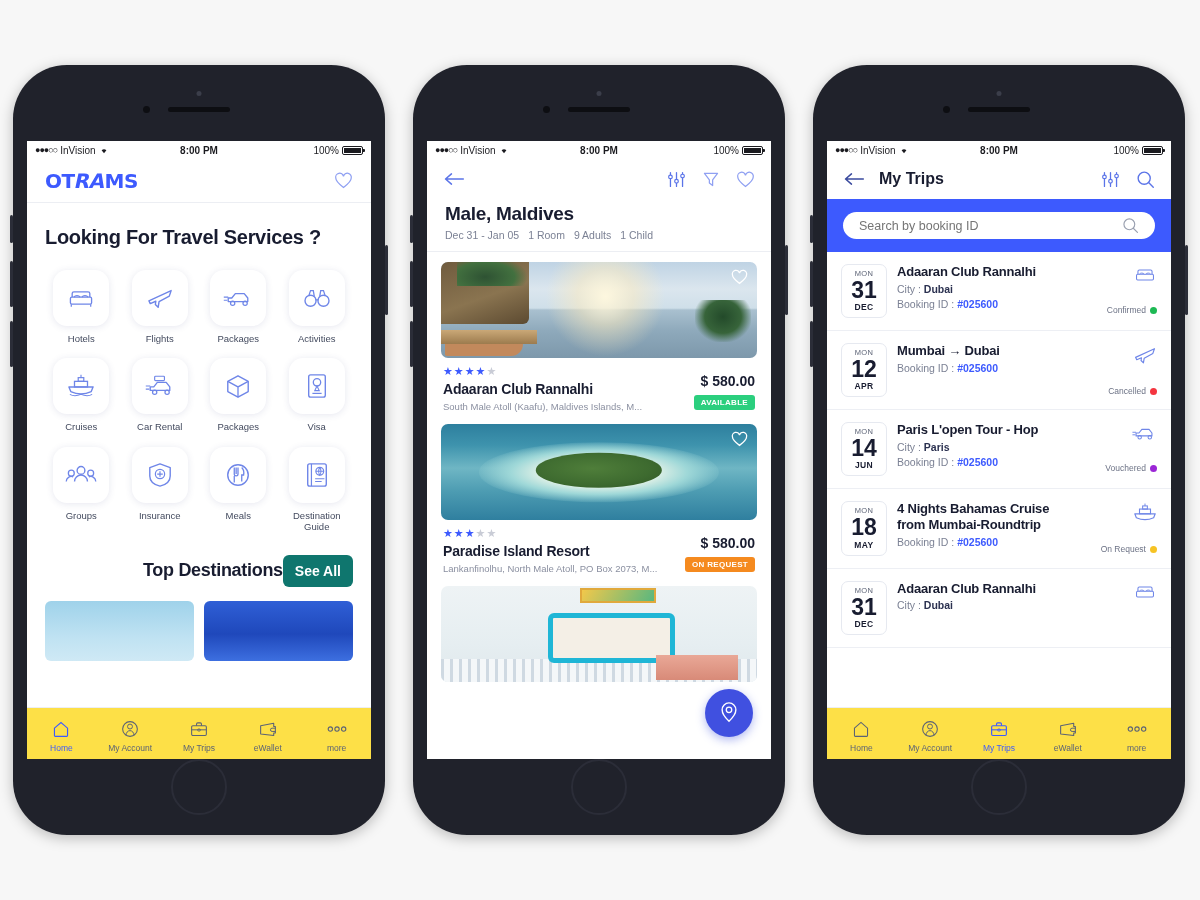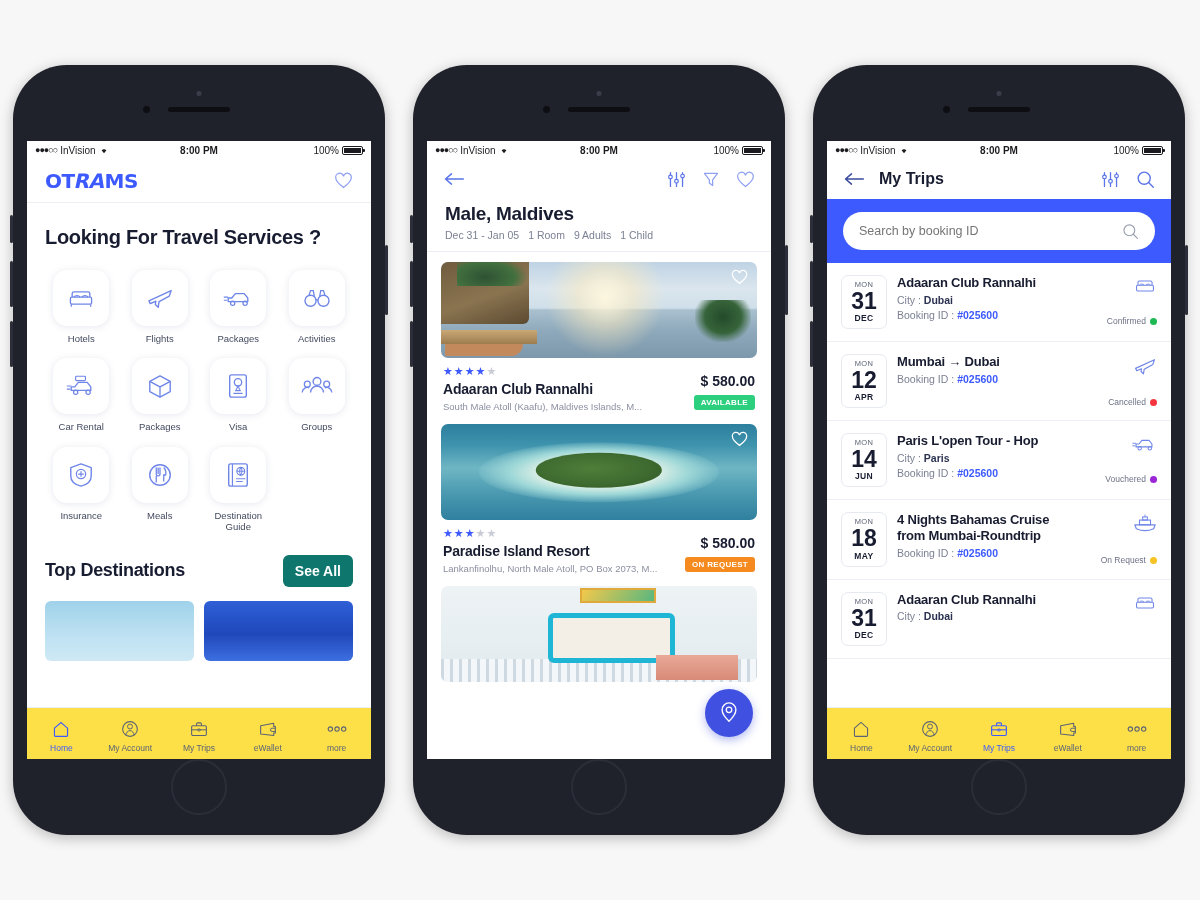--- a/index.html
+++ b/index.html
@@ -105,22 +105,23 @@
   .svc-tile {
     width: 56px; height: 56px; margin: 0 auto 7px;
     background: #fff; border-radius: 14px;
     box-shadow: 0 1px 7px rgba(60,70,130,.13);
     display: flex; align-items: center; justify-content: center;
   }
   .svc-label {
     font-size: 9.5px; color: #434a5e; line-height: 1.2;
   }
   .topdest {
-    display: flex; align-items: center; justify-content: space-between;
+    display: flex; align-items: center; justify-content: flex-end;
     margin-top: 22px;
+    margin-left: 24px;
   }
   .topdest h2 { font-size: 18px; font-weight: bold; color: #181c30; letter-spacing: -0.3px; }
   .seeall {
     background: #0f766e; color: #fff; border: none;
     font-size: 14px; font-weight: bold; padding: 8px 12px;
     border-radius: 6px; font-family: "Liberation Sans", sans-serif; cursor: pointer;
   }
   .dest-row { display: flex; gap: 10px; margin-top: 14px; }
   .dest-card { height: 60px; border-radius: 6px; flex: 1; }
   .dest-card.d1 { background: linear-gradient(180deg,#9fd2ea 0%,#bfe2f2 60%,#cfe9f5 100%); }
@@ -236,21 +237,21 @@
 
   
   .p3-topbar {
     height: 40px; display: flex; align-items: center; gap: 14px;
     padding: 0 16px; background: #fff;
   }
   .p3-title { font-size: 16px; font-weight: bold; color: #181c30; }
   .p3-icons { margin-left: auto; display: flex; align-items: center; gap: 16px; }
   .searchband { background: #3d5afe; padding: 13px 16px; }
   .searchbox {
-    background: #fff; border-radius: 22px; height: 38px;
+    background: #fff; border-radius: 22px; height: 27px;
     display: flex; align-items: center; padding: 0 16px;
   }
   .searchbox input {
     border: none; outline: none; flex: 1; font-size: 12.5px; color: #9aa0b0;
     font-family: "Liberation Sans", sans-serif; background: transparent;
   }
   .trip { display: flex; align-items: flex-start; gap: 10px; padding: 12px 14px; border-bottom: 1px solid #edeff4; }
   .datebox {
     width: 46px; min-width: 46px; border: 1px solid #e6e9f0; border-radius: 7px;
     text-align: center; padding: 4px 0 5px;
@@ -345,20 +346,32 @@
           <div class="svc">
             <div class="svc-tile">
                 <svg width="30" height="24" viewBox="0 0 32 26">
                   <circle cx="9" cy="16" r="6" fill="none" stroke="#6f86e8" stroke-width="1.5"></circle>
                   <circle cx="23" cy="16" r="6" fill="none" stroke="#6f86e8" stroke-width="1.5"></circle>
                   <path d="M7 11 L9 5 h3 l1 6 M25 11 L23 5 h-3 l-1 6" fill="none" stroke="#6f86e8" stroke-width="1.4"></path>
                   <path d="M14 15 h4" stroke="#6f86e8" stroke-width="1.3"></path>
                 </svg>
               </div>
             <div class="svc-label">Activities</div>
+          </div>
+          <div class="svc">
+            <div class="svc-tile">
+                <svg width="28" height="26" viewBox="0 0 30 28">
+                  <path d="M4 20 q11 5 22 0 l2-5 h-26 z" fill="none" stroke="#6f86e8" stroke-width="1.5" stroke-linejoin="round"></path>
+                  <rect x="8" y="9" width="14" height="6" fill="none" stroke="#6f86e8" stroke-width="1.4"></rect>
+                  <rect x="12" y="5" width="6" height="4" fill="none" stroke="#6f86e8" stroke-width="1.3"></rect>
+                  <path d="M15 5 v-3" stroke="#6f86e8" stroke-width="1.2"></path>
+                  <path d="M3 23 q5 3 12 0 q7 3 12 0" fill="none" stroke="#6f86e8" stroke-width="1.2"></path>
+                </svg>
+              </div>
+            <div class="svc-label">Cruises</div>
           </div>
           <div class="svc">
             <div class="svc-tile">
                 <svg width="32" height="26" viewBox="0 0 36 28">
                   <rect x="12" y="3" width="11" height="5" rx="1" fill="none" stroke="#6f86e8" stroke-width="1.3"></rect>
                   <path d="M7 19 h22 v-4 l-4-5 h-10 l-4 5 h-4 z" fill="none" stroke="#6f86e8" stroke-width="1.5" stroke-linejoin="round"></path>
                   <circle cx="12" cy="21" r="2.4" fill="none" stroke="#6f86e8" stroke-width="1.4"></circle>
                   <circle cx="26" cy="21" r="2.4" fill="none" stroke="#6f86e8" stroke-width="1.4"></circle>
                   <path d="M2 14 h5 M2 17.5 h4" stroke="#6f86e8" stroke-width="1.3"></path>
                 </svg>

